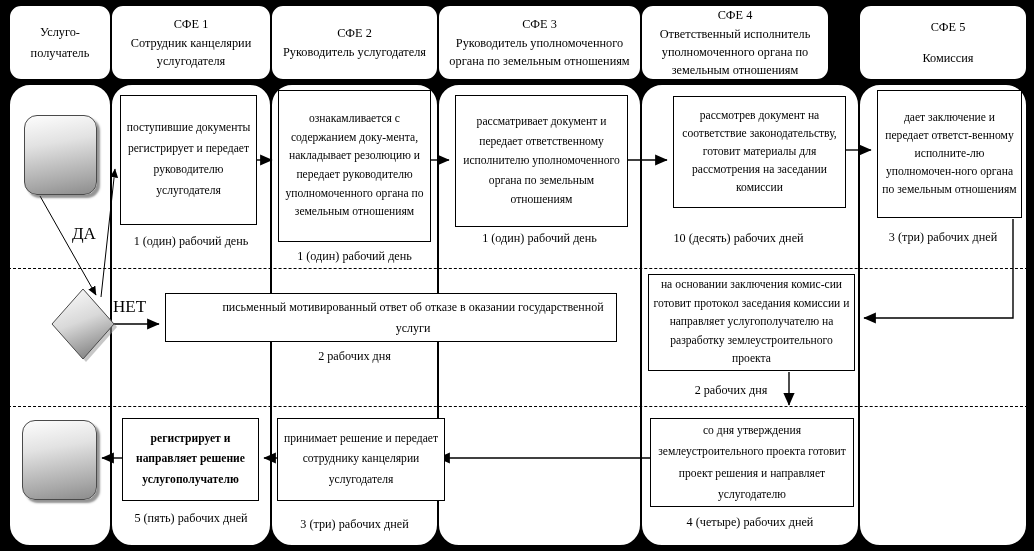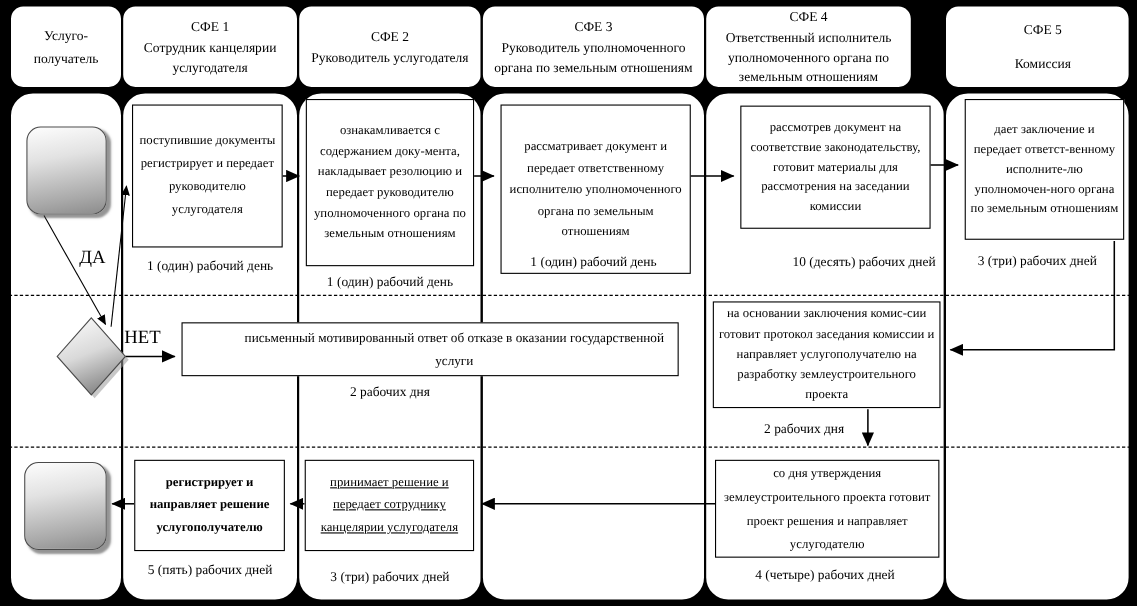--- a/index.html
+++ b/index.html
@@ -117,50 +117,50 @@
 
   <div class="branchlbl" style="left:72px;top:224px;">ДА</div>
   <div class="branchlbl" style="left:113px;top:297px;">НЕТ</div>
 
   <div class="pbox" style="left:120px;top:95px;width:137px;height:130px;line-height:1.8;">
     <span>поступившие документы регистрирует и передает руководителю услугодателя</span>
   </div>
   <div class="pbox" style="left:278px;top:90px;width:153px;height:152px;line-height:1.6;">
     <span>ознакамливается с содержанием доку-мента, накладывает резолюцию и передает руководителю уполномоченного органа по земельным отношениям</span>
   </div>
-  <div class="pbox" style="left:455px;top:95px;width:173px;height:154px;line-height:1.68;">
+  <div class="pbox" style="left:455px;top:95px;width:173px;height:132px;line-height:1.68;">
     <span>рассматривает документ и передает ответственному исполнителю уполномоченного органа по земельным отношениям</span>
   </div>
   <div class="pbox" style="left:673px;top:96px;width:173px;height:112px;line-height:1.57;">
     <span>рассмотрев документ на соответствие законодательству, готовит материалы для рассмотрения на заседании комиссии</span>
   </div>
   <div class="pbox" style="left:877px;top:90px;width:145px;height:128px;line-height:1.55;">
     <span>дает заключение и передает ответст-венному исполните-лю  уполномочен-ного органа по земельным отношениям</span>
   </div>
 
   <div class="dur" style="left:110px;top:234px;width:162px;">1 (один) рабочий день</div>
   <div class="dur" style="left:270px;top:249px;width:169px;">1 (один) рабочий день</div>
   <div class="dur" style="left:437px;top:231px;width:205px;">1 (один) рабочий день</div>
-  <div class="dur" style="left:659px;top:231px;width:253px;">10 (десять) рабочих дней</div>
+  <div class="dur" style="left:612px;top:231px;width:253px;">10 (десять) рабочих дней</div>
   <div class="dur" style="left:858px;top:230px;width:170px;">3 (три) рабочих дней</div>
 
   <div class="pbox" style="left:165px;top:293px;width:452px;height:49px;line-height:1.7;font-size:12px;padding-left:48px;">
     <span style="max-width:390px;">письменный мотивированный ответ об отказе в оказании государственной услуги</span>
   </div>
   <div class="dur" style="left:270px;top:349px;width:169px;">2 рабочих дня</div>
 
   <div class="pbox" style="left:648px;top:274px;width:207px;height:97px;line-height:1.6;">
     <span>на основании заключения комис-сии готовит протокол заседания комиссии и направляет услугополучателю на разработку землеустроительного проекта</span>
   </div>
   <div class="dur" style="left:648px;top:383px;width:166px;">2 рабочих дня</div>
 
   <div class="pbox" style="left:122px;top:418px;width:137px;height:83px;line-height:1.75;font-weight:bold;">
     <span>регистрирует и направляет решение услугополучателю</span>
   </div>
-  <div class="pbox" style="left:277px;top:418px;width:154px;height:83px;line-height:1.75;text-decoration:underline;">
+  <div class="pbox" style="left:277px;top:418px;width:168px;height:83px;line-height:1.75;">
     <span>принимает решение и передает сотруднику канцелярии услугодателя</span>
   </div>
   <div class="pbox" style="left:650px;top:418px;width:204px;height:89px;line-height:1.85;text-align:center;">
     <span>со дня утверждения землеустроительного проекта готовит проект решения и направляет услугодателю</span>
   </div>
 
   <div class="dur" style="left:110px;top:511px;width:162px;">5 (пять) рабочих дней</div>
   <div class="dur" style="left:270px;top:517px;width:169px;">3 (три) рабочих дней</div>
   <div class="dur" style="left:640px;top:515px;width:220px;">4 (четыре) рабочих дней</div>
 

